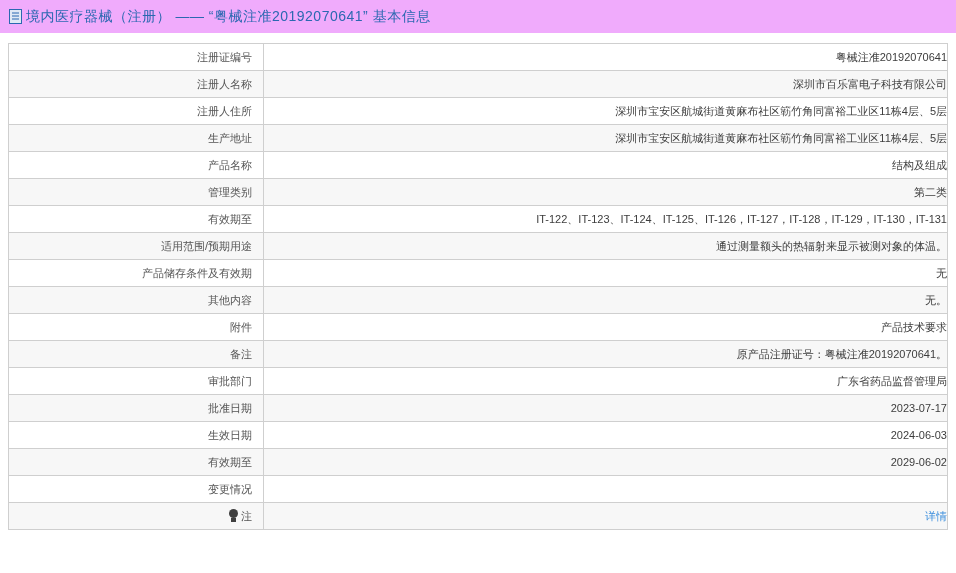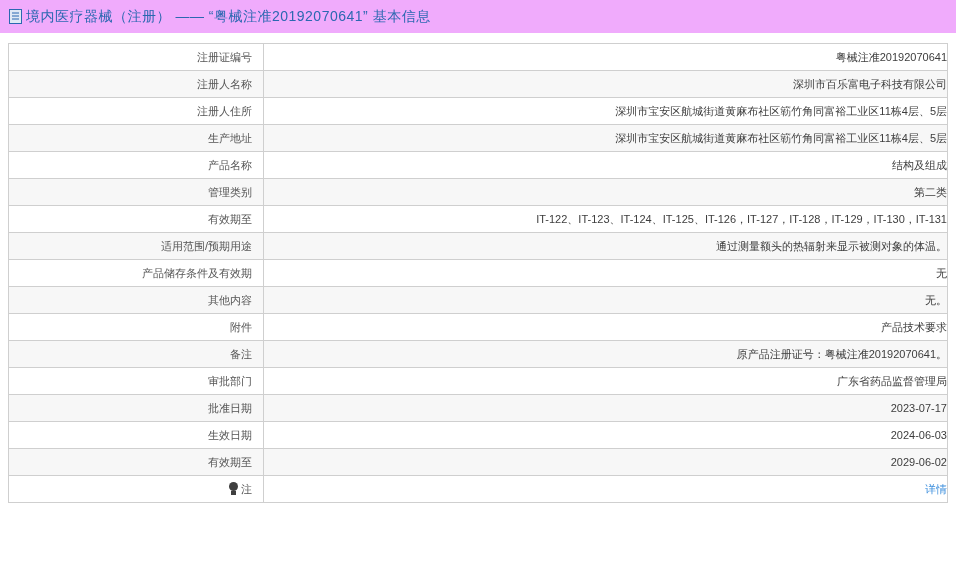--- a/index.html
+++ b/index.html
@@ -110,17 +110,21 @@
       </tr>
       <tr>
         <th>生效日期</th>
         <td>2024-06-03</td>
       </tr>
       <tr>
         <th>有效期至</th>
         <td>2029-06-02</td>
       </tr>
       <tr>
+        <th>变更情况</th>
+        <td></td>
+      </tr>
+      <tr>
         <th><span class="bulb-icon"></span>注</th>
         <td><a class="detail-link">详情</a></td>
       </tr>
     </tbody>
 </table>
 
 </body></html>

